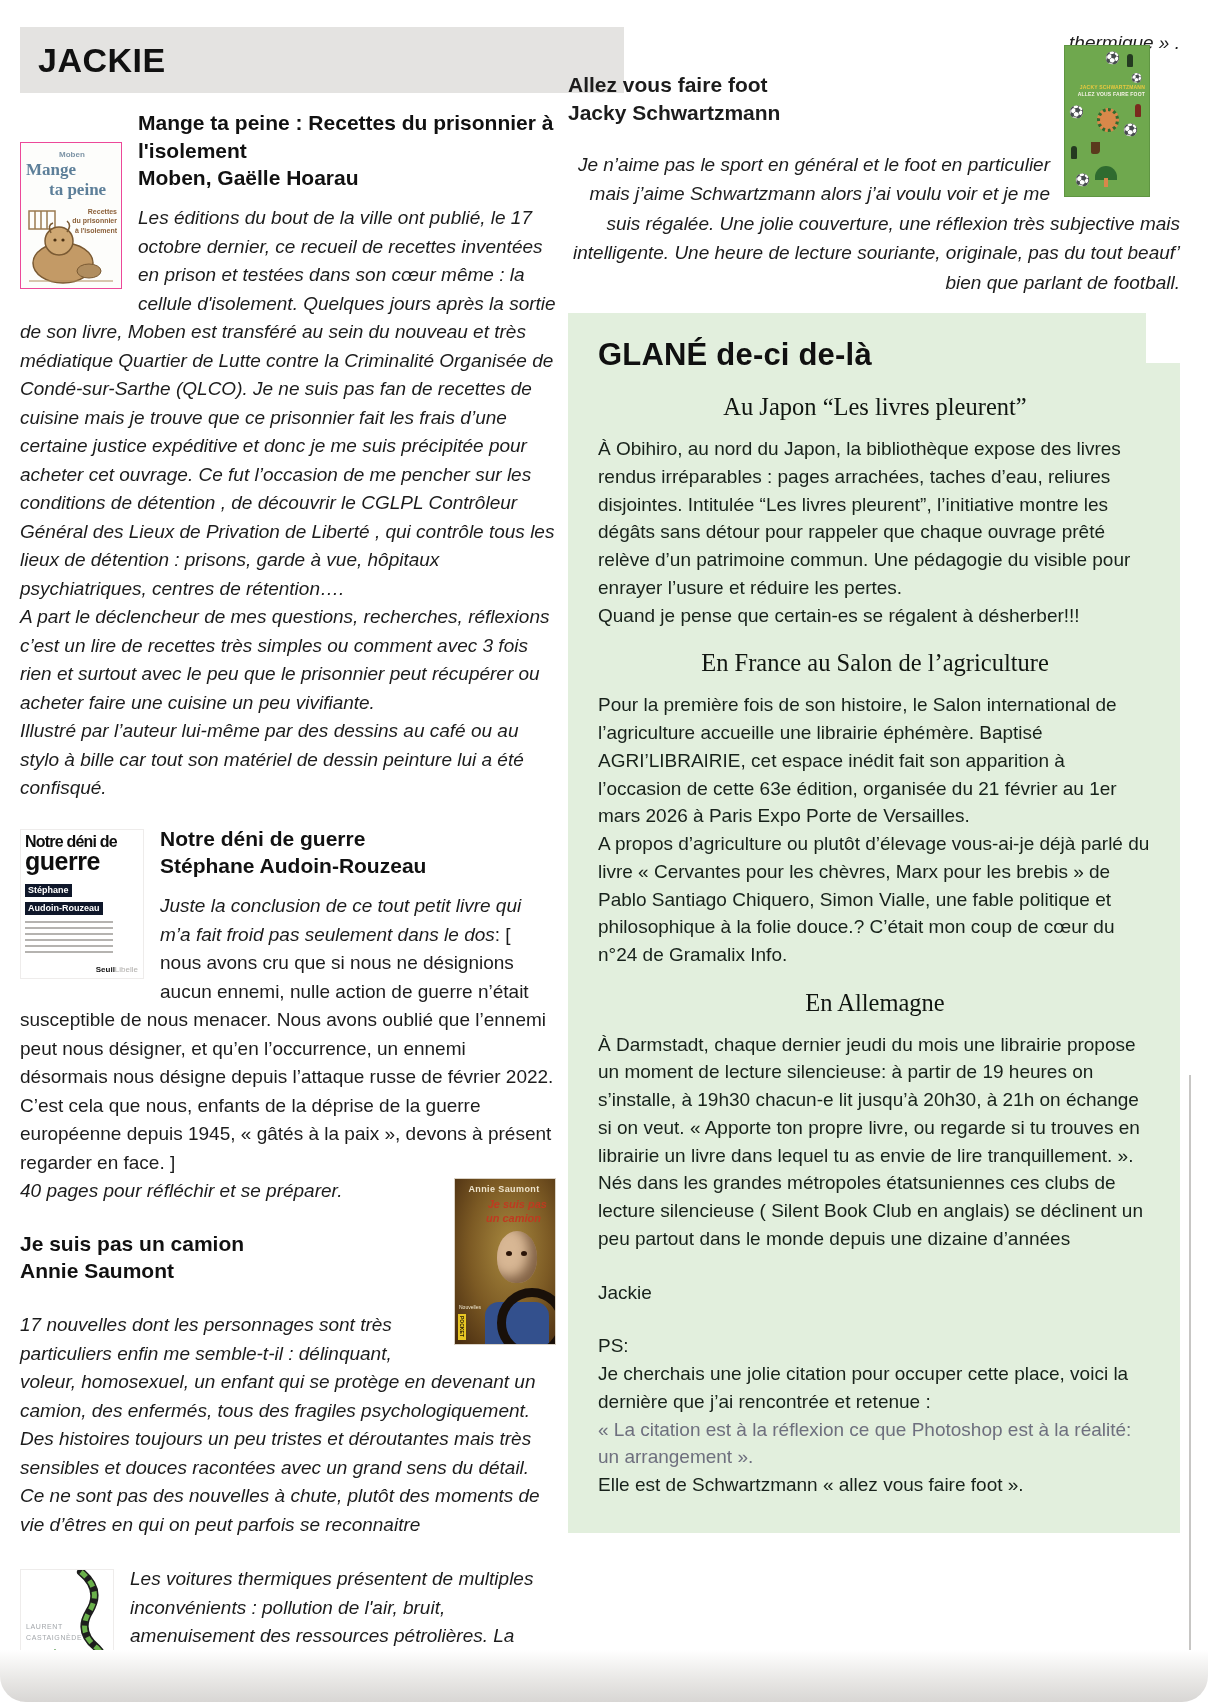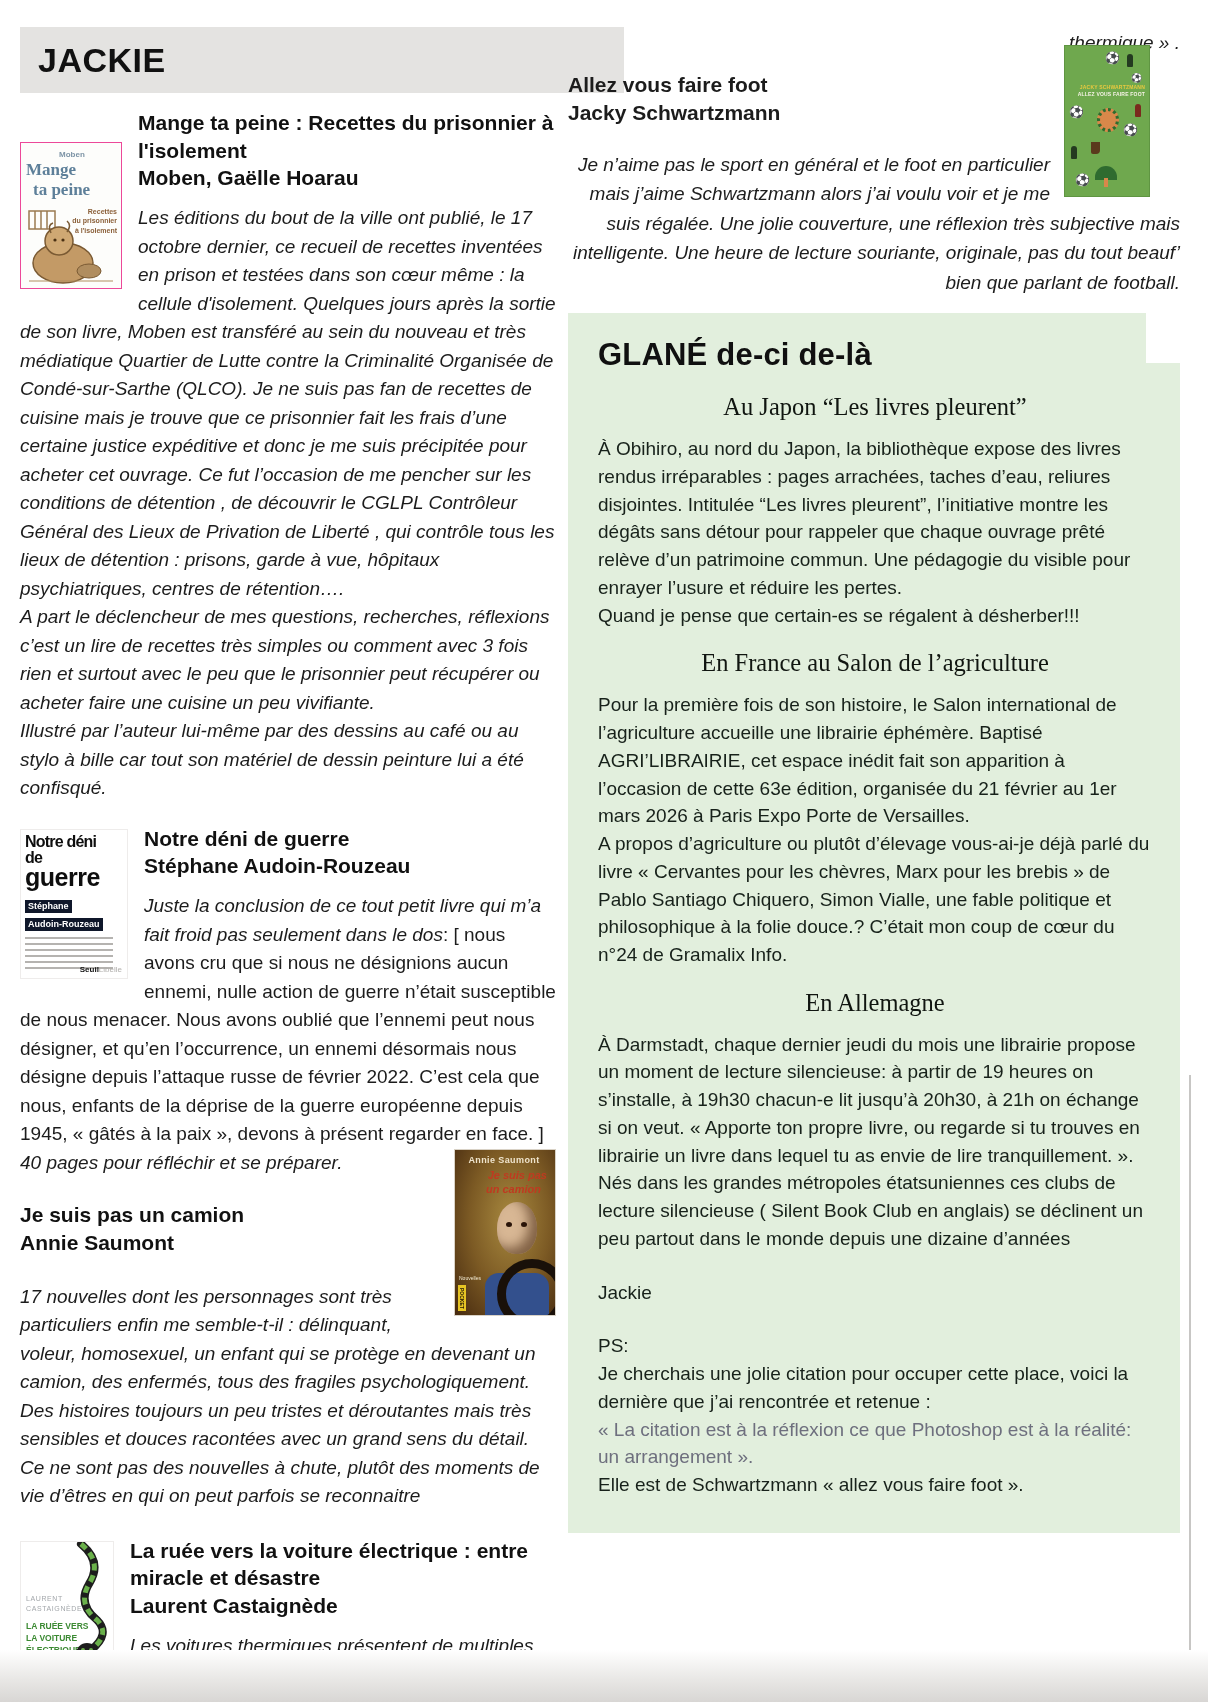--- a/index.html
+++ b/index.html
@@ -1,17 +1,17 @@
 <!DOCTYPE html>
 <html lang="fr"><head>
 <meta charset="utf-8">
 <style>
   html,body{margin:0;padding:0;background:#ffffff;}
   .page{position:relative;width:1208px;height:1702px;background:#ffffff;overflow:hidden;
-        font-family:"Liberation Sans",sans-serif;color:#1c1c1c;}
+        font-family:"Liberation Sans",sans-serif;color:#1c1c1c;border-radius:26px;}
   
   .left-col{position:absolute;left:20px;top:27px;width:536px;}
   .right-col{position:absolute;left:568px;top:28px;width:612px;}
   
   .jackie-band{width:604px;height:66px;background:#e4e3e1;display:flex;align-items:center;}
   .jackie-band h1{margin:0 0 0 18px;font-size:34px;font-weight:bold;color:#111;letter-spacing:.5px;}
   
   .book{margin-top:16px;overflow:visible;}
   .btitle{margin:0 0 12px 0;font-size:21px;line-height:1.32;font-weight:bold;color:#111;}
   .btitle span{display:block;}
@@ -19,25 +19,25 @@
   .it{font-style:italic;}
   .gap{height:14px;}
   
   .cover{position:relative;overflow:hidden;background:#fff;}
   .fl{float:left;margin:4px 16px 6px 0;}
   .fr{float:right;margin:4px 0 6px 14px;}
   
   .cover1{width:100px;height:145px;border:1px solid #ec4899;background:#fdfdfb;margin-top:33px;}
   .c1-moben{position:absolute;top:7px;left:38px;font-size:8px;font-weight:bold;color:#7d94a6;}
   .c1-l1{position:absolute;top:17px;left:5px;font-size:17px;font-weight:bold;color:#5d7f99;font-family:"Liberation Serif",serif;}
-  .c1-l2{position:absolute;top:37px;left:12px;font-size:17px;font-weight:bold;color:#5d7f99;font-family:"Liberation Serif",serif;}
+  .c1-l2{position:absolute;top:37px;left:28px;font-size:17px;font-weight:bold;color:#5d7f99;font-family:"Liberation Serif",serif;}
   .c1-sub{position:absolute;top:64px;right:4px;text-align:right;font-size:7px;line-height:1.35;font-weight:bold;color:#8a5f38;}
   .c1-sub span{display:block;}
   
-  .cover2{width:108px;height:150px;border:1px solid #eeeceb;background:#fff;padding:4px 12px 0 4px;box-sizing:border-box;}
+  .cover2{width:124px;height:150px;border:1px solid #eeeceb;background:#fff;padding:4px 12px 0 4px;box-sizing:border-box;}
   .c2-l1{font-size:16px;font-weight:900;letter-spacing:-0.8px;color:#0e0e0e;line-height:1;}
   .c2-l2{font-size:25px;font-weight:900;letter-spacing:-0.5px;color:#0e0e0e;line-height:.95;}
   .c2-chip{display:inline-block;background:#0f172a;color:#fff;font-size:9px;font-weight:bold;padding:1px 3px;line-height:1.15;}
   .c2-chips{margin-top:6px;}
   .c2-mini{margin-top:6px;width:88px;height:34px;
     background:repeating-linear-gradient(to bottom,#b5b3b0 0 2px,transparent 2px 6px);}
   .c2-pub{position:absolute;right:5px;bottom:4px;font-size:8px;font-weight:bold;color:#111;}
   .c2-pub em{font-style:normal;color:#b0aeab;font-weight:normal;}
   
   .cover3{width:100px;height:165px;border:1px solid #d9d2c6;
@@ -201,24 +201,20 @@
           <path d="M60 2 q22 18 8 40 q-12 20 8 36 q14 14 -6 30" fill="none" stroke="#1d1d1d" stroke-width="8" stroke-linecap="round"></path>
           <path d="M60 2 q22 18 8 40 q-12 20 8 36 q14 14 -6 30" fill="none" stroke="#6ab04b" stroke-width="5" stroke-dasharray="7 5"></path>
           <circle cx="66" cy="112" r="11" fill="#1d1d1d"></circle>
           <circle cx="62" cy="108" r="2" fill="#6ab04b"></circle>
           <circle cx="70" cy="108" r="2" fill="#6ab04b"></circle>
           <circle cx="62" cy="116" r="2" fill="#6ab04b"></circle>
           <circle cx="70" cy="116" r="2" fill="#6ab04b"></circle>
           <circle cx="66" cy="112" r="2" fill="#6ab04b"></circle>
         </svg>
       </div>
-      <h3 class="btitle">
-        <span>La ruée vers la voiture électrique : entre miracle et désastre</span>
-        <span>Laurent Castaignède</span>
-      </h3>
       <p class="rev it">Les voitures thermiques présentent de multiples inconvénients : pollution de l'air, bruit, amenuisement des ressources pétrolières.  La voiture électrique est souvent proposée comme solution contre tous ces inconvénients. La panacée! Mais cet ingénieur nous  propose de réfléchir plus loin que le bout de notre nez. Il  liste les inconvénients, environnementaux, financiers, logistiques, notre dépendance  aux métaux rares entrant dans la fabrication de ces véhicules ...« Un véhicule électrique tout neuf qui n’a pas encore roulé a en gros deux fois plus d’impact par sa fabrication qu’un véhicule</p>
     </section>
   </div>
 
   <div class="right-col">
 
     <p class="cont it">thermique » .</p>
 
     <div class="cover cover5 fr" style="margin-top:-12px;margin-right:30px;margin-left:14px;">
       <div class="c5-auth">JACKY SCHWARTZMANN</div>

